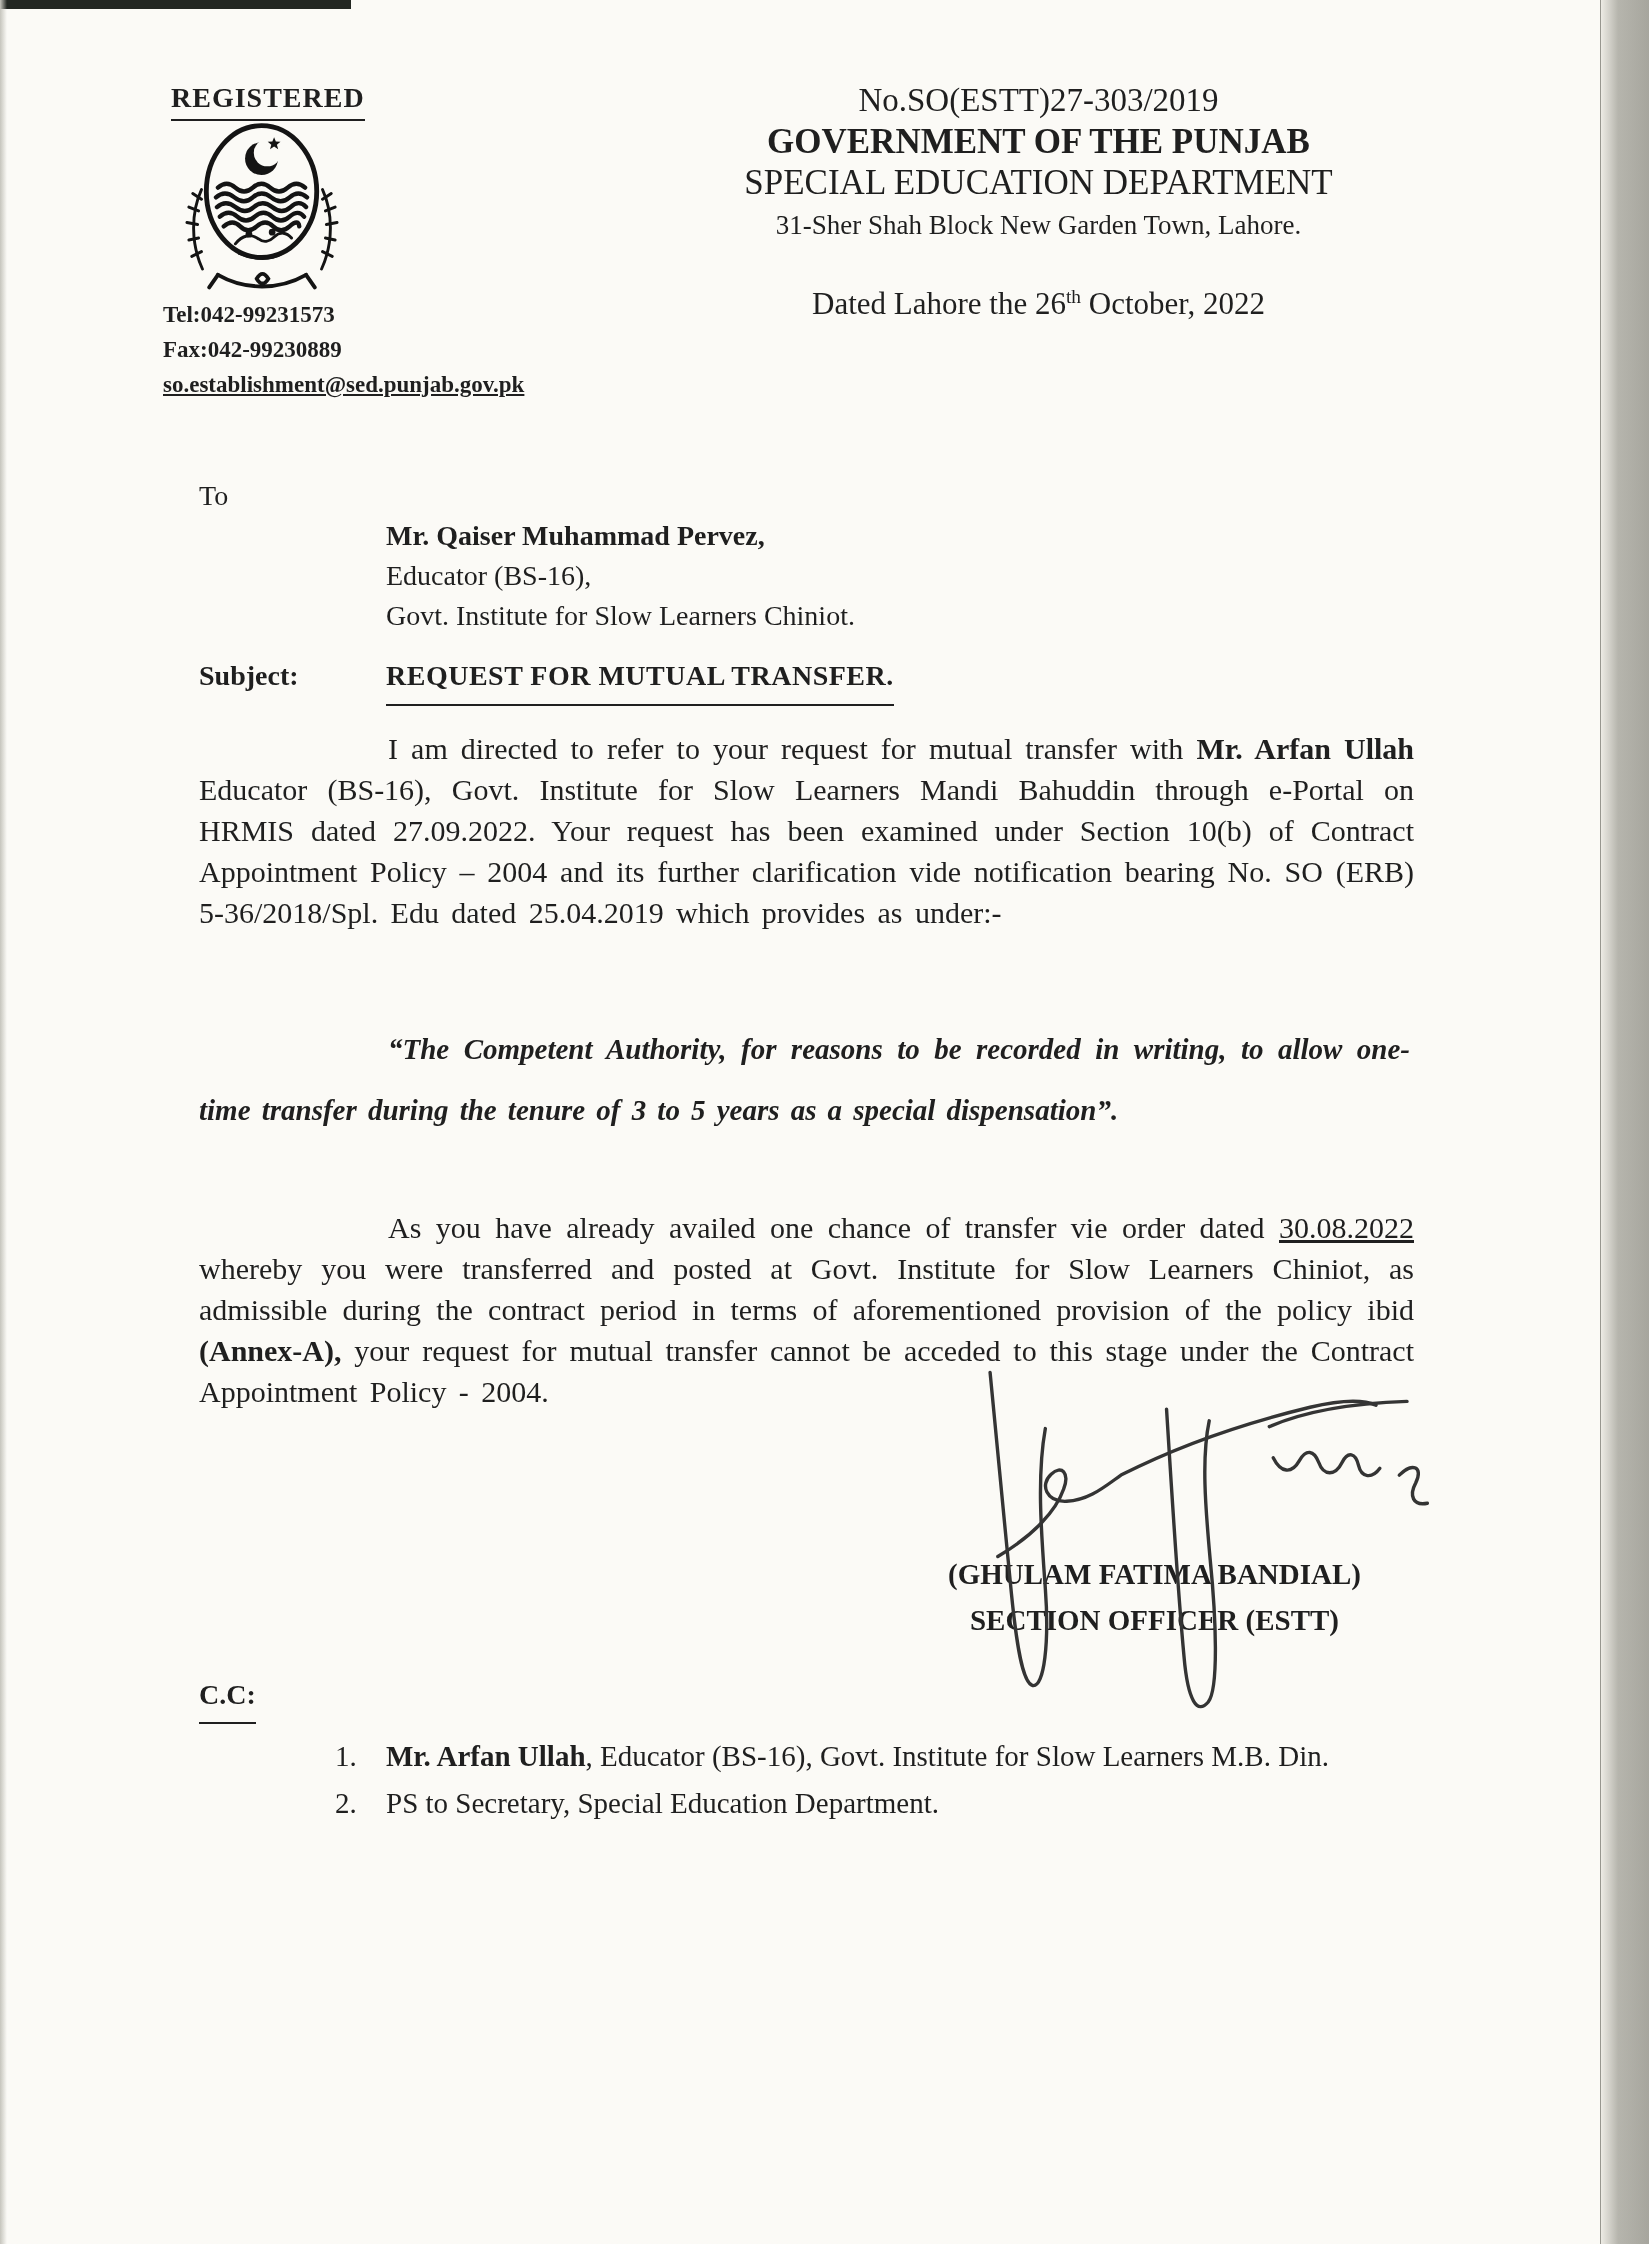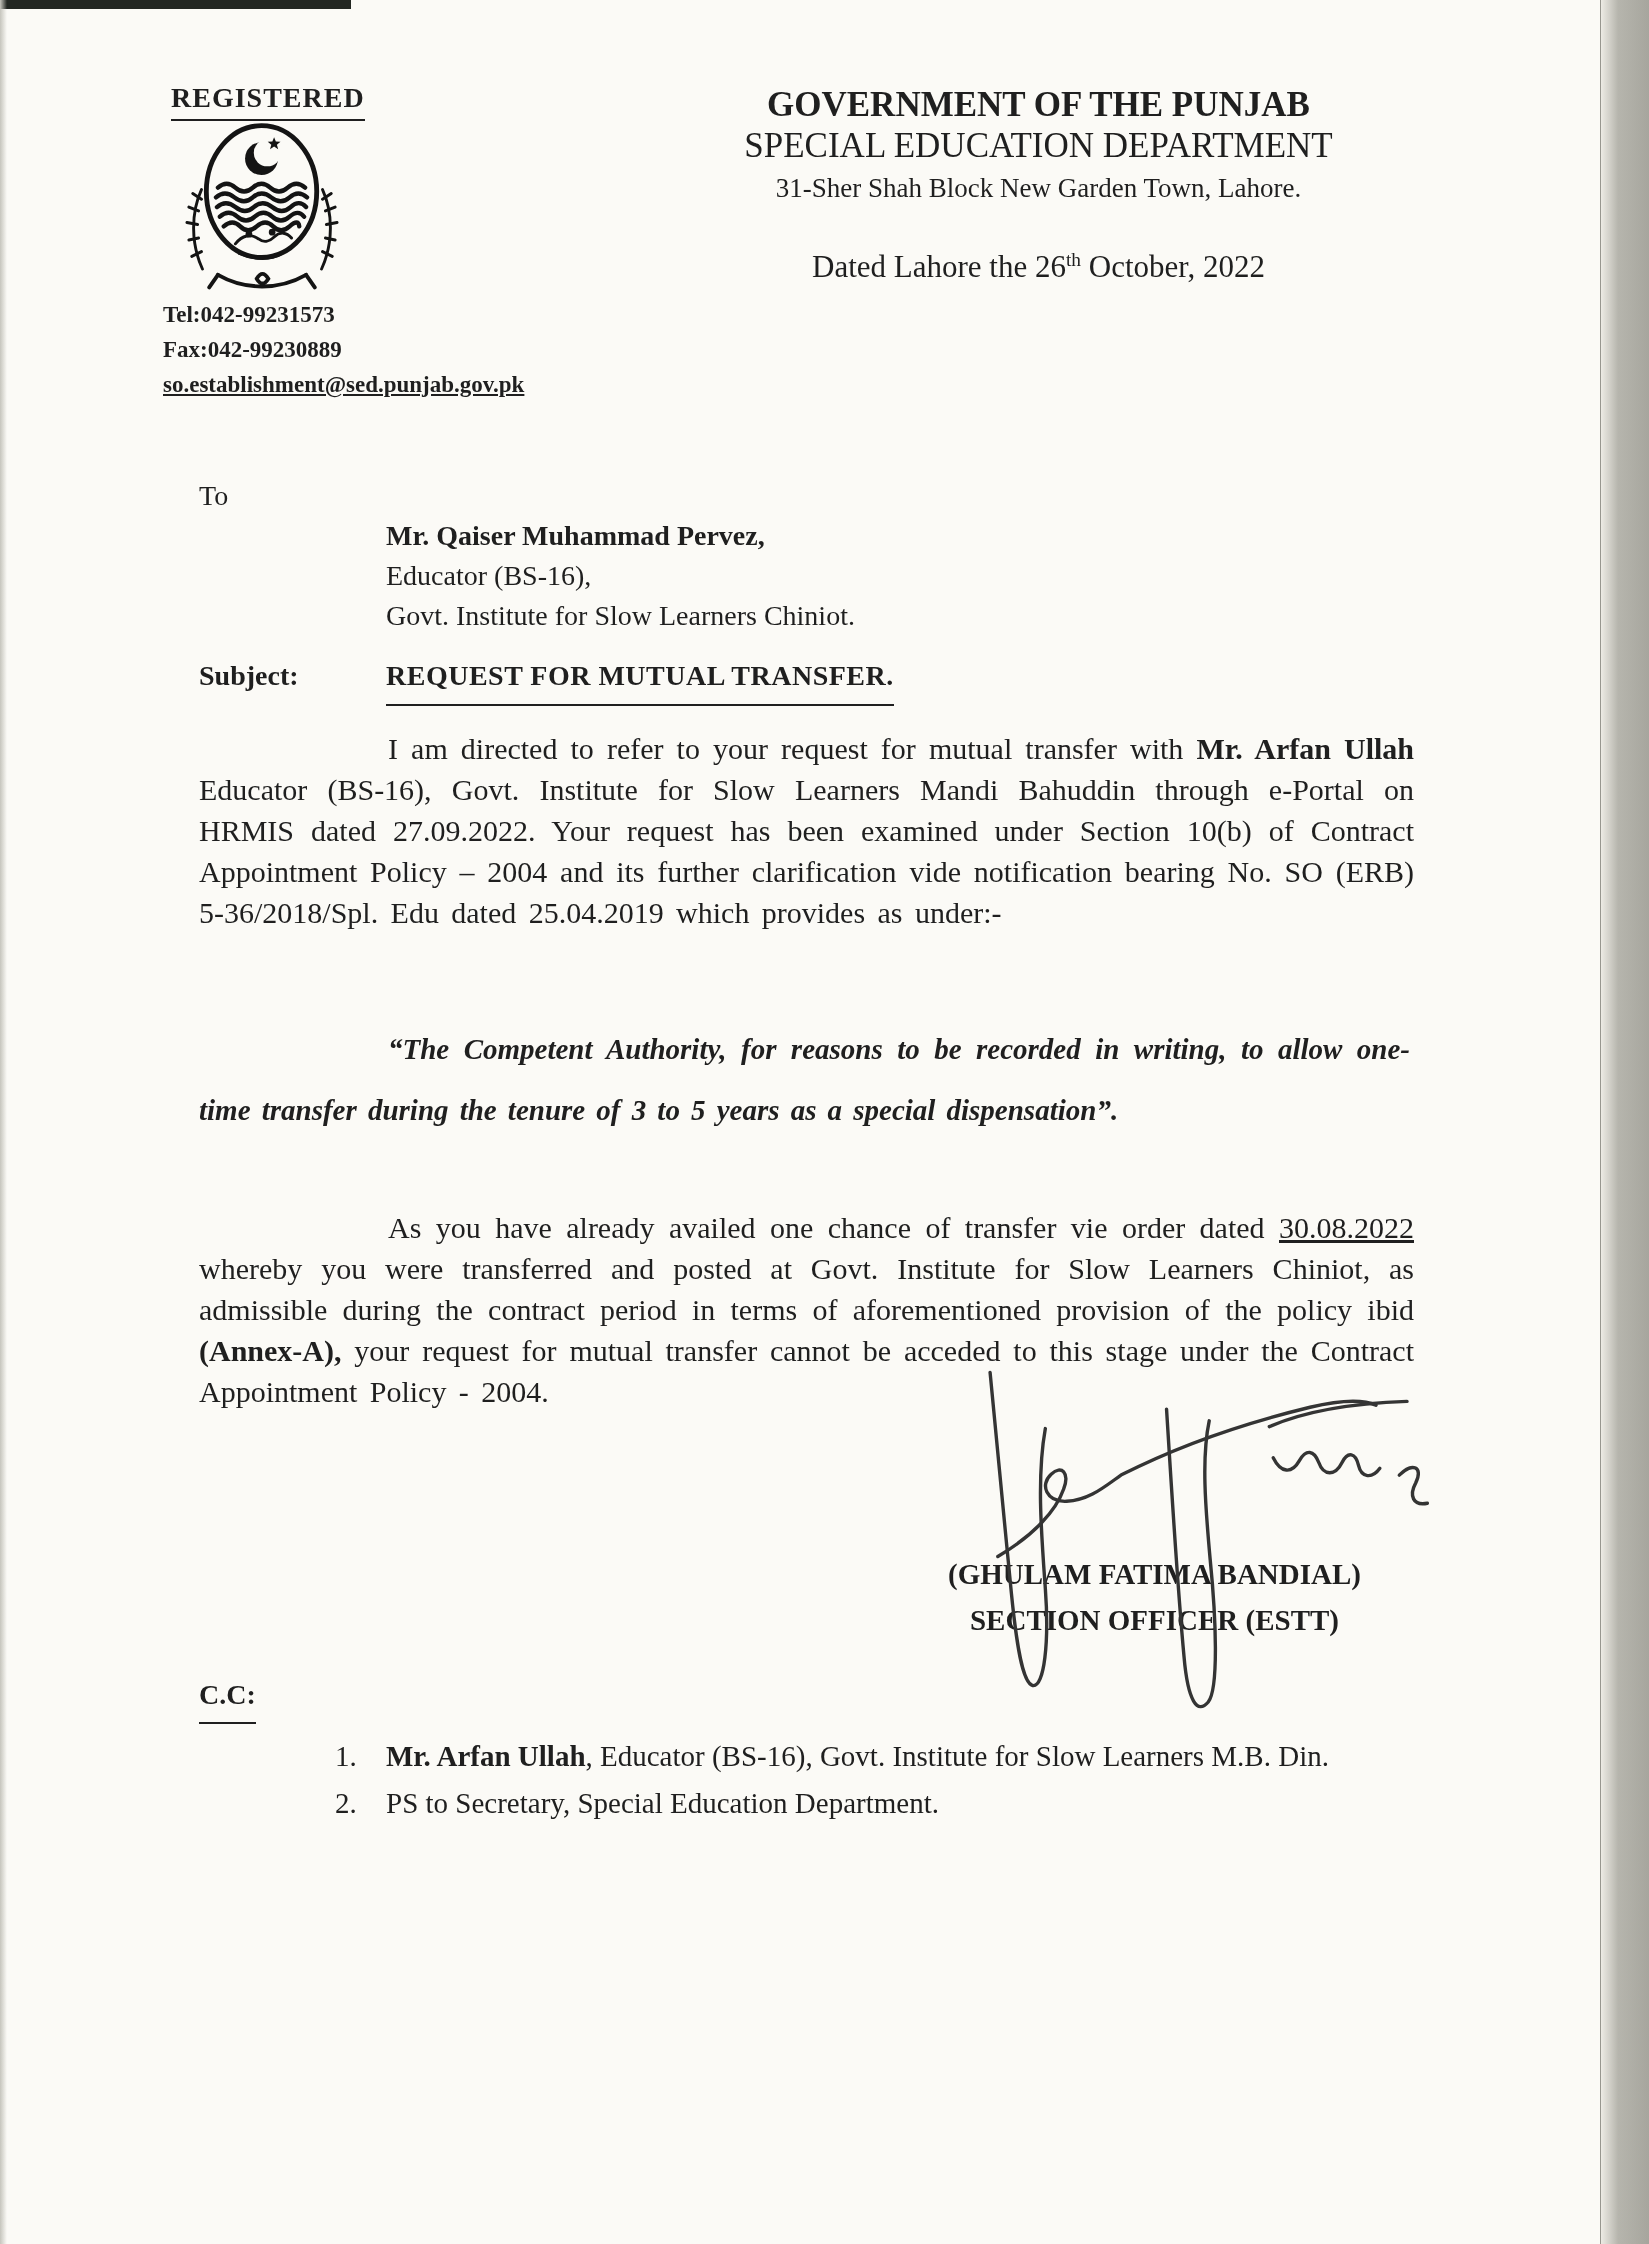--- a/index.html
+++ b/index.html
@@ -119,20 +119,21 @@
     </g>
   </svg>
 
   <div class="abs contact">
     <div>Tel:042-99231573</div>
     <div>Fax:042-99230889</div>
     <div class="email">so.establishment@sed.punjab.gov.pk</div>
   </div>
 
   <div class="abs header-right">
+    <div class="ref-no">No.SO(ESTT)27-303/2019</div>
     <div class="gov-line">GOVERNMENT OF THE PUNJAB</div>
     <div class="dept-line">SPECIAL EDUCATION DEPARTMENT</div>
     <div class="addr-line">31-Sher Shah Block New Garden Town, Lahore.</div>
     <div class="date-line"><span>Dated Lahore the 26</span><sup>th</sup><span> October, 2022</span></div>
   </div>
 
   <div class="abs to-label">To</div>
   <div class="abs addressee">
     <div class="name">Mr. Qaiser Muhammad Pervez,</div>
     <div>Educator (BS-16),</div>

